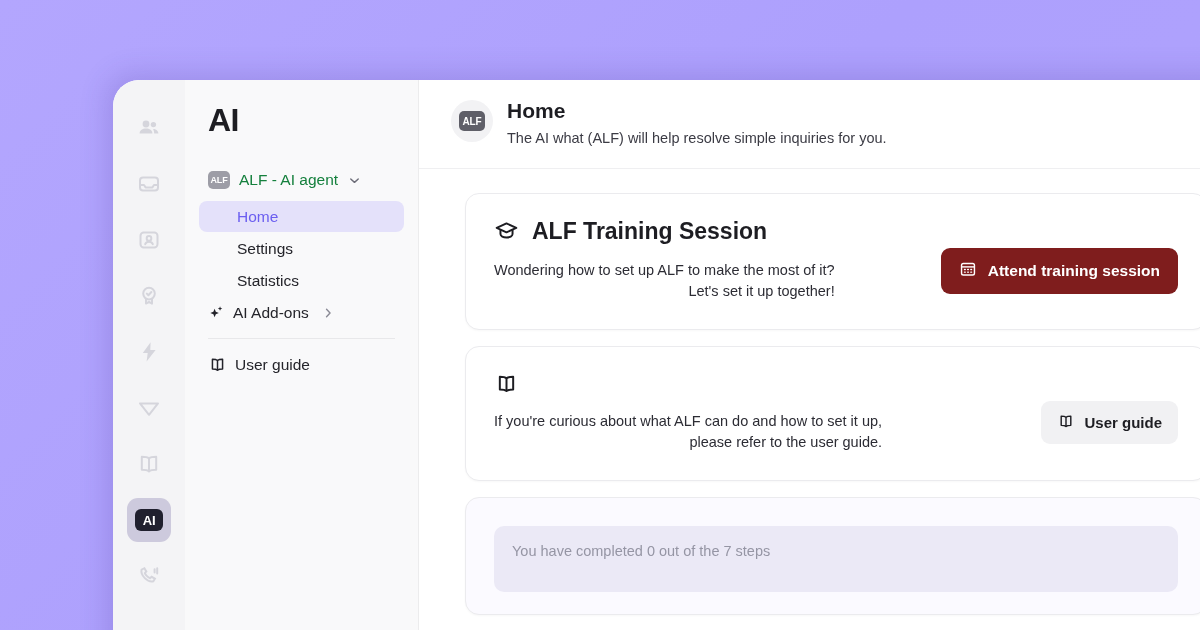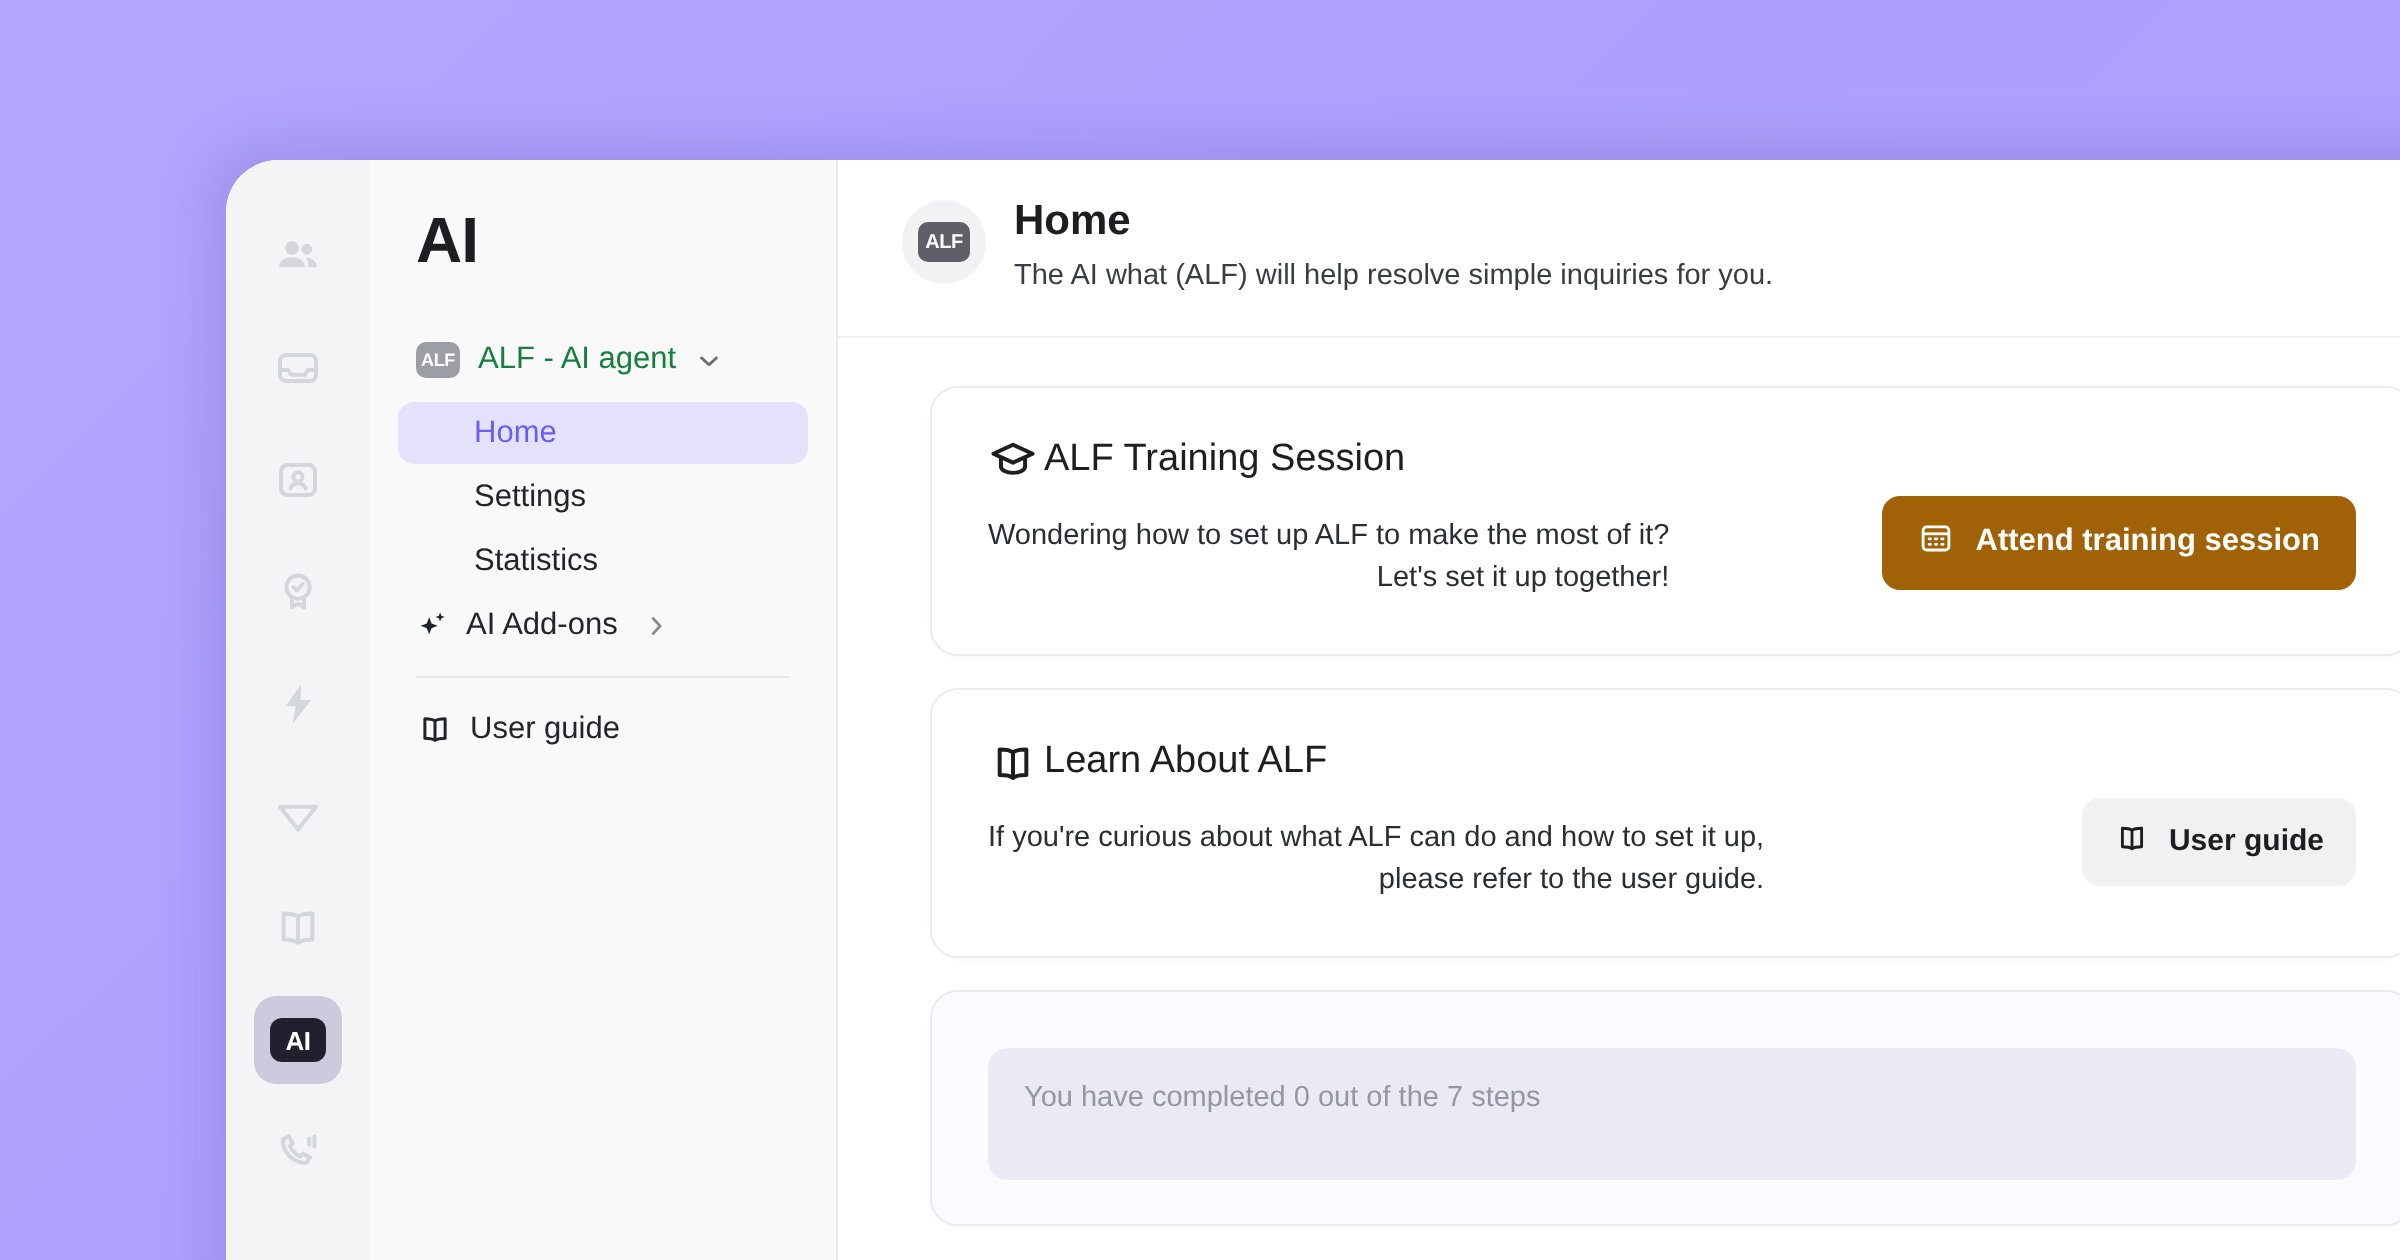--- a/index.html
+++ b/index.html
@@ -202,40 +202,40 @@
     display: flex;
     align-items: flex-start;
     justify-content: space-between;
     gap: 18px;
     box-shadow: 0 1px 2px rgba(20, 20, 40, 0.03);
   }
   .card-body { min-width: 0; }
   .card-title {
     display: flex;
     align-items: center;
-    gap: 3px;
-    font-size: 19px;
-    font-weight: normal;
+    gap: 13px;
+    font-size: 23px;
+    font-weight: bold;
     color: #1d1d22;
     margin-bottom: 15px;
   }
   .card-title .tico { color: #1d1d22; display: flex; }
   .card-text {
     font-size: 14.5px;
     color: #2c2c34;
     line-height: 1.48;
     text-align: right;
   }
 
   .btn-primary {
     flex: 0 0 auto;
     display: flex;
     align-items: center;
     gap: 11px;
-    background: #a16207;
+    background: #7f1d1d;
     color: #ffffff;
     font-size: 15.5px;
     font-weight: bold;
     border: none;
     border-radius: 9px;
     padding: 12px 18px;
     margin-top: 30px;
     white-space: nowrap;
     cursor: pointer;
   }
@@ -456,21 +456,20 @@
 
       <div class="card">
         <div class="card-body">
           <div class="card-title">
             <span class="tico">
               <svg width="25" height="25" viewBox="0 0 24 24" fill="none" stroke="currentColor" stroke-width="1.9" stroke-linejoin="round">
                 <path d="M12 6.9C10.8 5.9 9 5.5 5.6 5.5v12.3c3.4 0 5.2.4 6.4 1.4 1.2-1 3-1.4 6.4-1.4V5.5c-3.4 0-5.2.4-6.4 1.4z"></path>
                 <path d="M12 6.9v12.3"></path>
               </svg>
             </span>
-            <span>Learn About ALF</span>
           </div>
           <div class="card-text">If you're curious about what ALF can do and how to set it up,</div>
           <div class="card-text">please refer to the user guide.</div>
         </div>
         <button class="btn-secondary">
           <span>
             <svg width="18" height="18" viewBox="0 0 24 24" fill="none" stroke="currentColor" stroke-width="1.9" stroke-linejoin="round">
               <path d="M12 6.9C10.8 5.9 9 5.5 5.6 5.5v12.3c3.4 0 5.2.4 6.4 1.4 1.2-1 3-1.4 6.4-1.4V5.5c-3.4 0-5.2.4-6.4 1.4z"></path>
               <path d="M12 6.9v12.3"></path>
             </svg>

